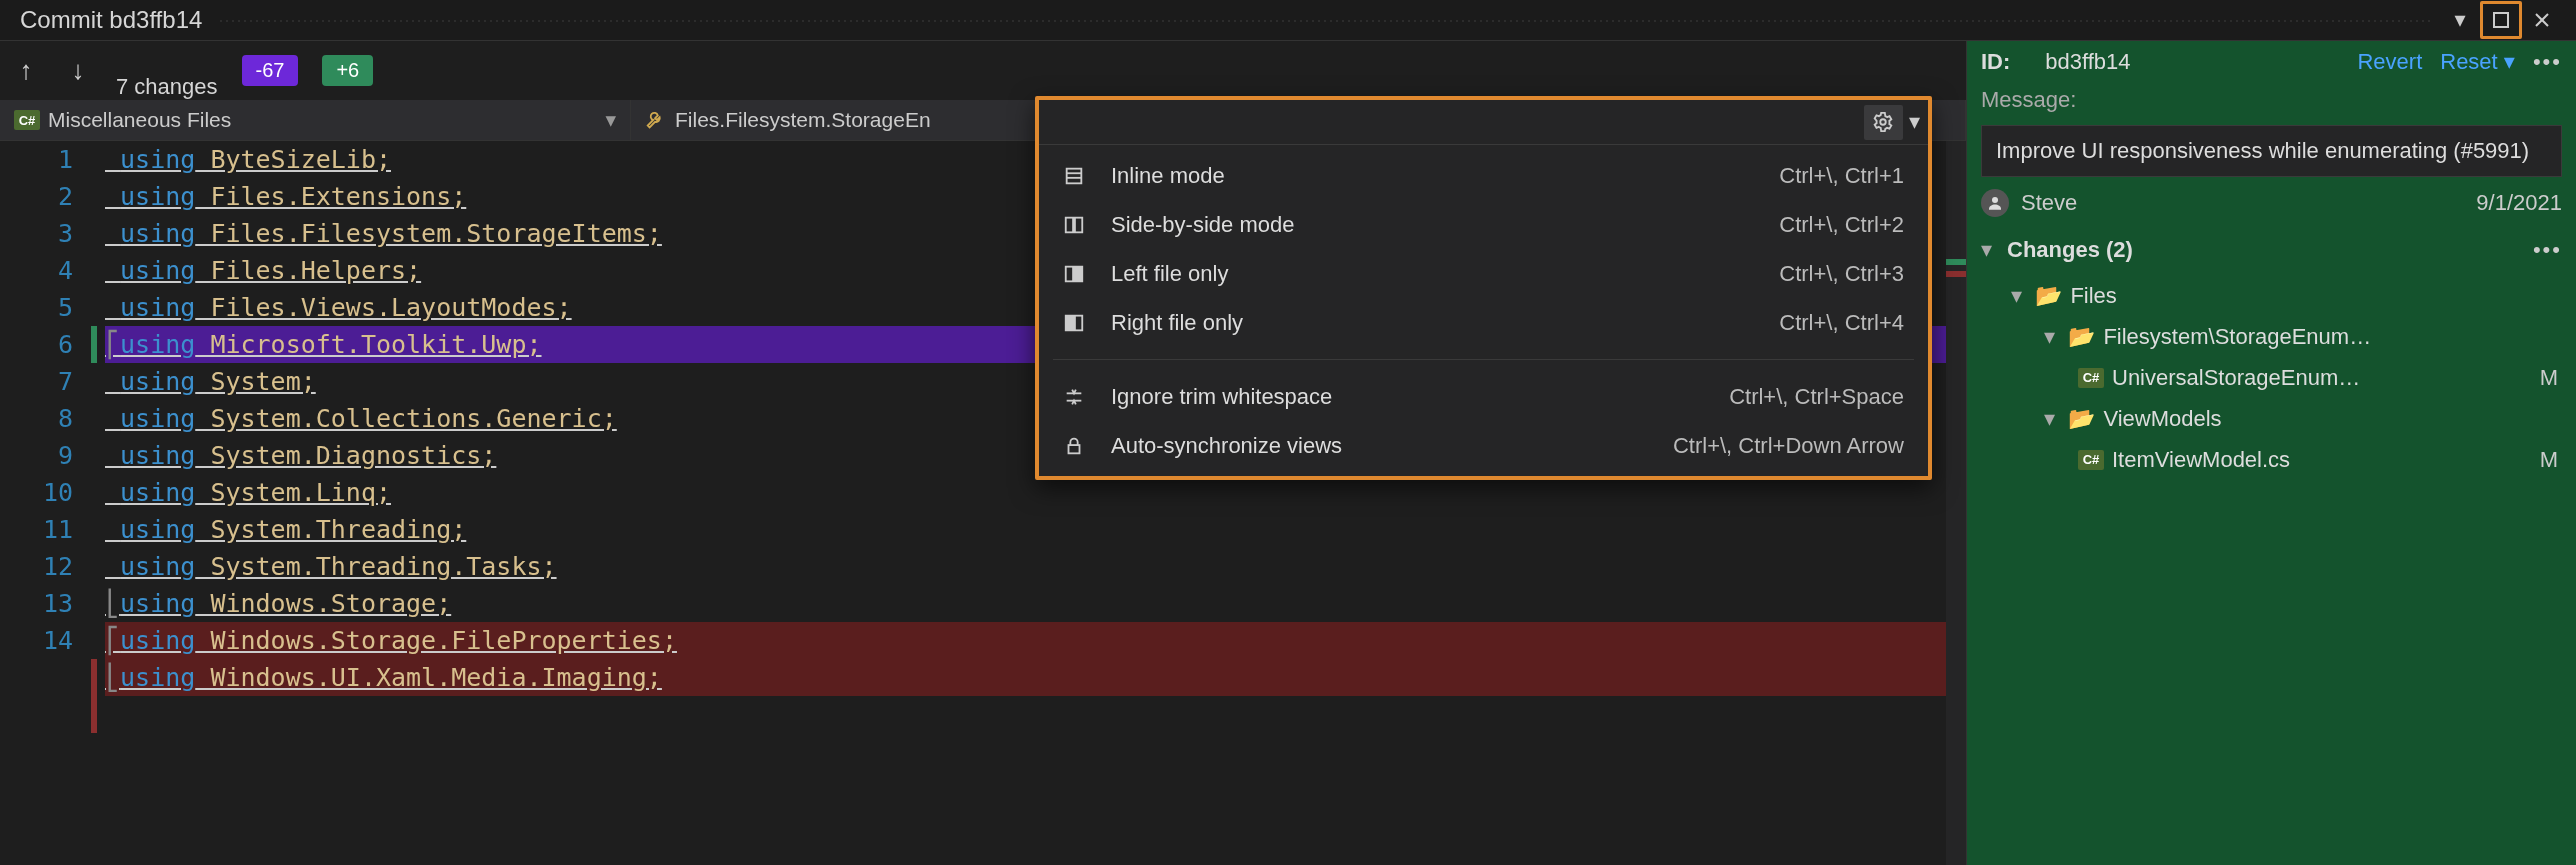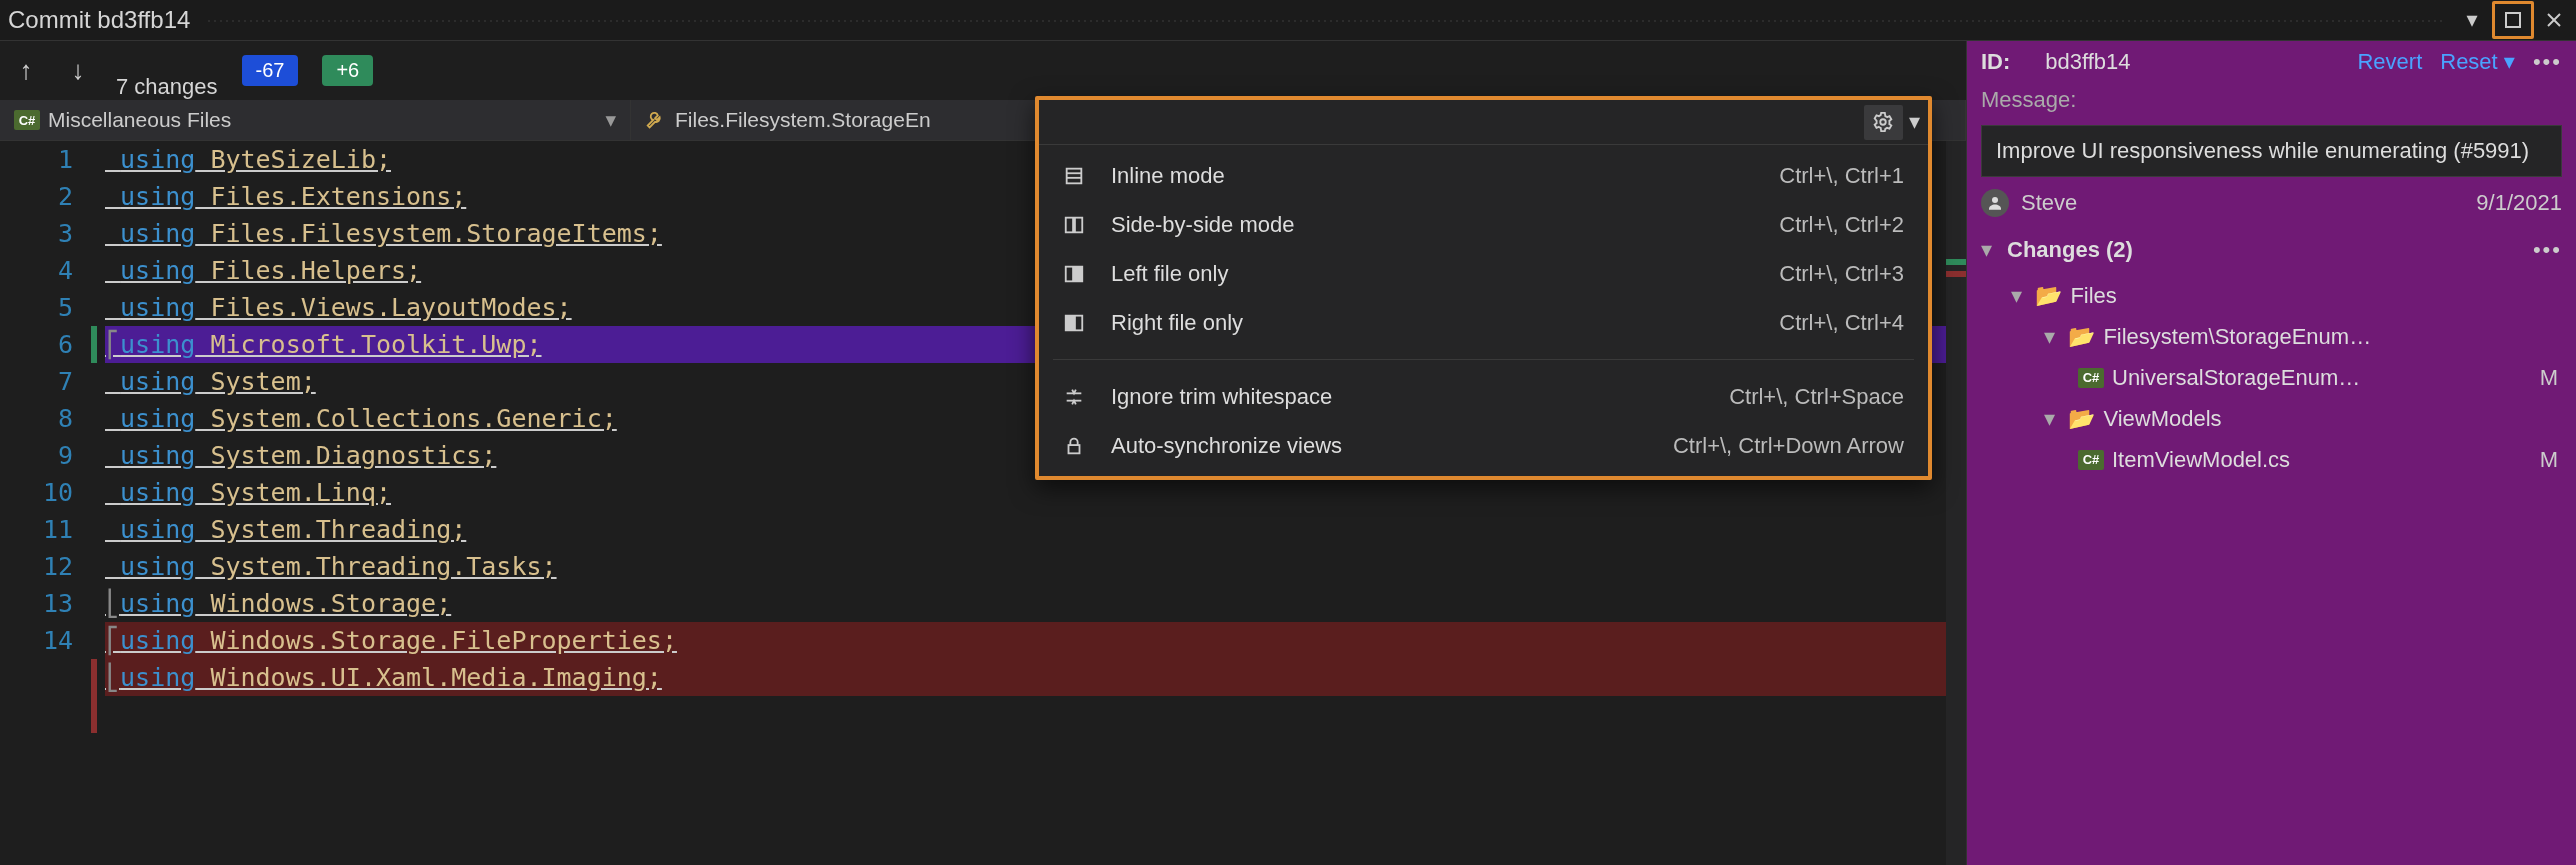--- a/index.html
+++ b/index.html
@@ -12,21 +12,21 @@
     height: 865px;
     overflow: hidden;
     display: flex;
     flex-direction: column;
   }
   .title-bar {
     height: 41px;
     background: #1b1b1b;
     display: flex;
     align-items: center;
-    padding: 0 8px;
+    padding: 0 20px;
     border-bottom: 1px solid #333;
   }
   .title-bar .title { color: #d6d6d6; font-size: 24px; }
   .grip {
     flex: 1;
     height: 4px;
     margin: 0 16px;
     background-image: radial-gradient(#555 1px, transparent 1px);
     background-size: 6px 6px;
     opacity: .3;
@@ -50,21 +50,21 @@
     background: #1e1e1e;
   }
   .arrow-btn { color: #ccc; font-size: 26px; cursor: pointer; width: 28px; text-align: center; }
   .changes-count { color: #d6d6d6; margin-top: 32px; }
   .badge {
     padding: 4px 14px;
     border-radius: 4px;
     font-size: 20px;
     color: #fff;
   }
-  .badge.del { background: #1d4ed8; }
+  .badge.del { background: #6d28d9; }
   .badge.add { background: #2f8b5b; }
   .tabs-row {
     height: 41px;
     display: flex;
     align-items: stretch;
     background: #252526;
     border-bottom: 1px solid #333;
   }
   .file-tab {
     display: flex;
@@ -131,21 +131,21 @@
     width: 20px;
     background: #252526;
     position: relative;
   }
   .minimap .mm-add { position:absolute; left:0; right:0; height:6px; background:#2f8b5b; }
   .minimap .mm-del { position:absolute; left:0; right:0; height:6px; background:#8b2f2f; }
 
   
   .side-panel {
     width: 610px;
-    background: #701a75;
+    background: #14532d;
     border-left: 1px solid #333;
     display: flex;
     flex-direction: column;
     padding: 8px 14px;
     gap: 12px;
   }
   .sp-row { display: flex; align-items: center; gap: 12px; }
   .sp-label { color: #aaa; }
   .sp-id { color: #ddd; margin-left: 23px; }
   .link { color: #4aa3ff; cursor: pointer; }

